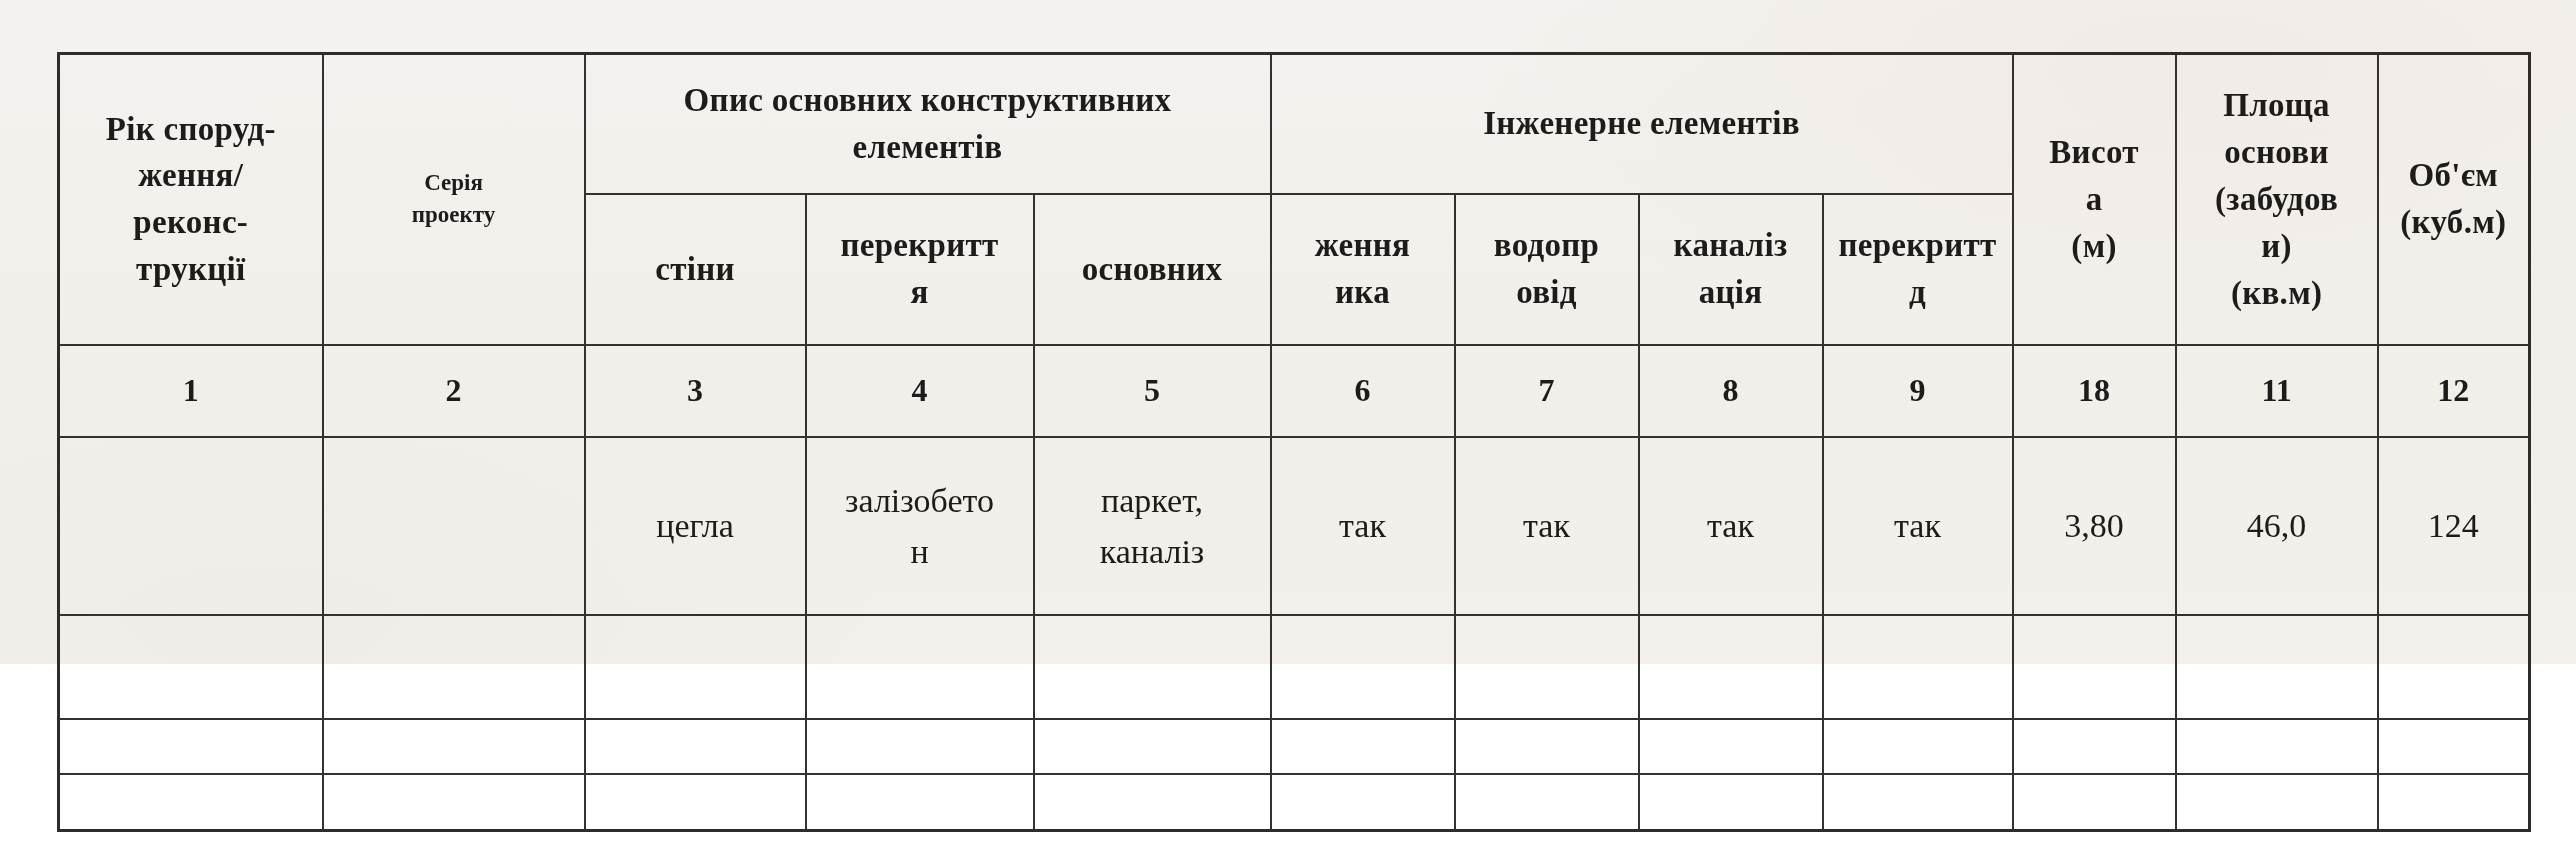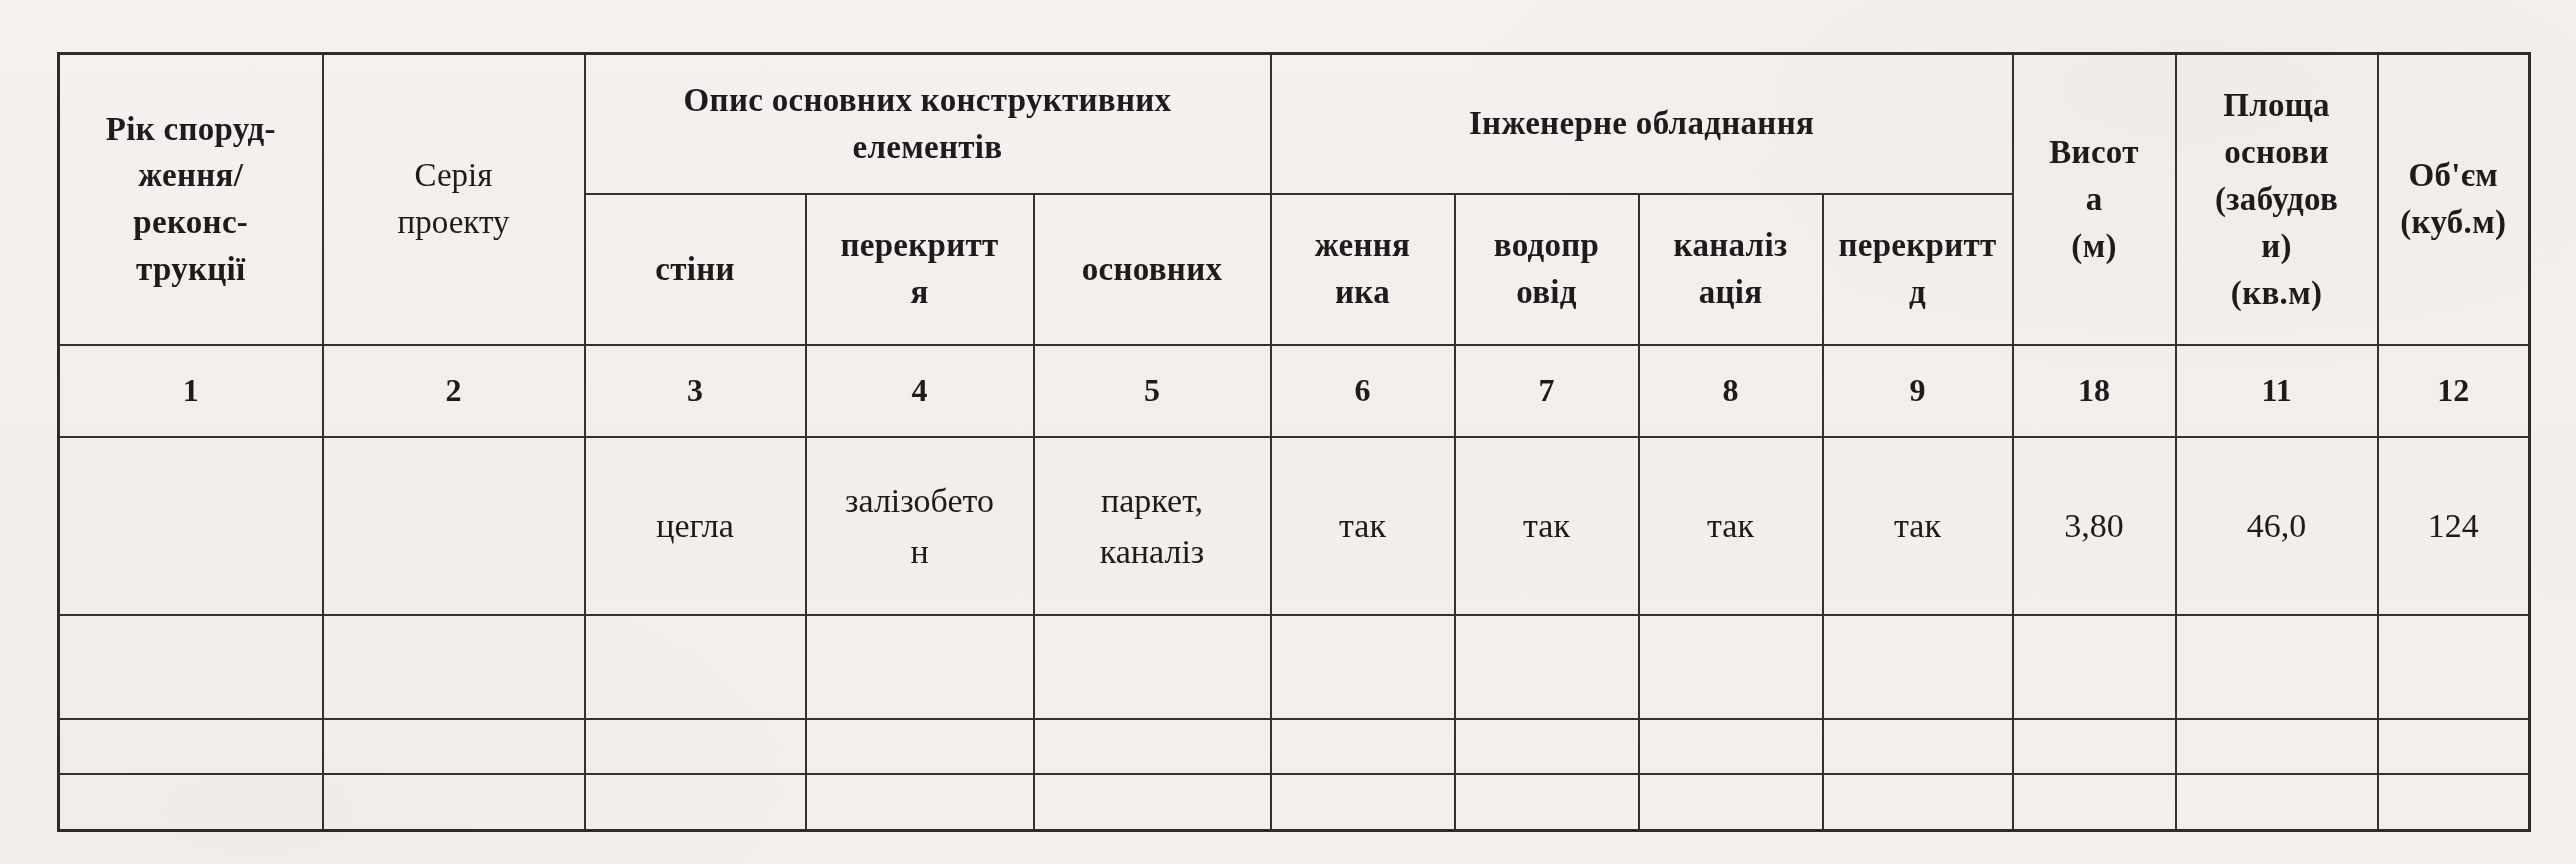--- a/index.html
+++ b/index.html
@@ -6,21 +6,21 @@
     margin: 0;
     padding: 0;
     width: 2576px;
     height: 868px;
     overflow: hidden;
     font-family: "Liberation Serif", "DejaVu Serif", serif;
   }
   .page {
     position: relative;
     width: 2576px;
-    height: 864px;
+    height: 664px;
     background:
       radial-gradient(ellipse 1204px 516px at 85% 10%, rgba(236,225,218,0.35), rgba(236,225,218,0) 60%),
       radial-gradient(ellipse 1032px 430px at 10% 95%, rgba(232,226,219,0.3), rgba(232,226,219,0) 60%),
       linear-gradient(180deg, #f4f1ee 0%, #f2efeb 55%, #f3f0ec 100%);
   }
   table.doc-table {
     position: absolute;
     left: 57px;
     top: 52px;
     width: 2472px;
@@ -45,22 +45,22 @@
   tr.r-e2    { height: 55px;  }
   tr.r-e3    { height: 57px;  }
 
   .hdr {
     font-size: 33px;
     font-weight: bold;
     line-height: 1.42;
     letter-spacing: 0.3px;
   }
   .hdr-regular {
-    font-size: 33px;
-    font-weight: normal;
+    font-size: 23px;
+    font-weight: bold;
     line-height: 1.42;
   }
   .num {
     font-size: 32px;
     font-weight: bold;
   }
   .val {
     font-size: 34px;
     font-weight: normal;
     line-height: 1.5;
@@ -88,21 +88,21 @@
     <thead>
       <tr class="r-group">
         <th class="hdr" rowspan="2">Рік споруд-
 ження/
 реконс-
 трукції</th>
         <th class="hdr-regular" rowspan="2">Серія
 проекту</th>
         <th class="hdr" colspan="3">Опис основних конструктивних
 елементів</th>
-        <th class="hdr" colspan="4">Інженерне обладнання</th>
+        <th class="hdr" colspan="4">Інженерне елементів</th>
         <th class="hdr" rowspan="2">Висот
 а
 (м)</th>
         <th class="hdr" rowspan="2">Площа
 основи
 (забудов
 и)
 (кв.м)</th>
         <th class="hdr" rowspan="2">Об'єм
 (куб.м)</th>

